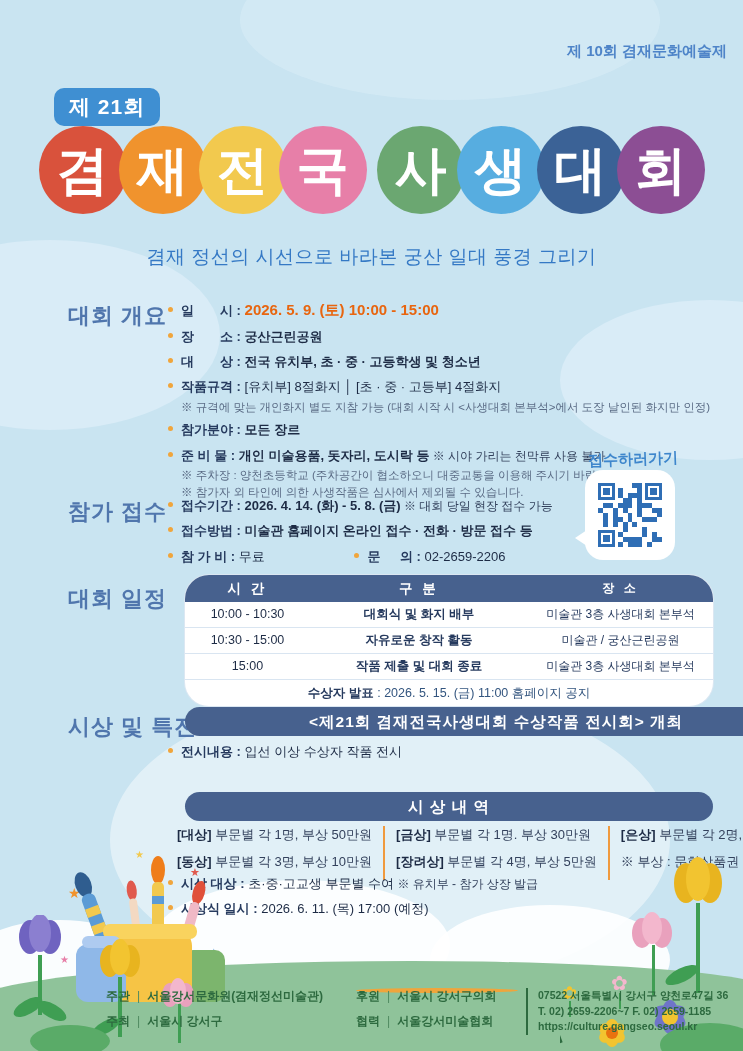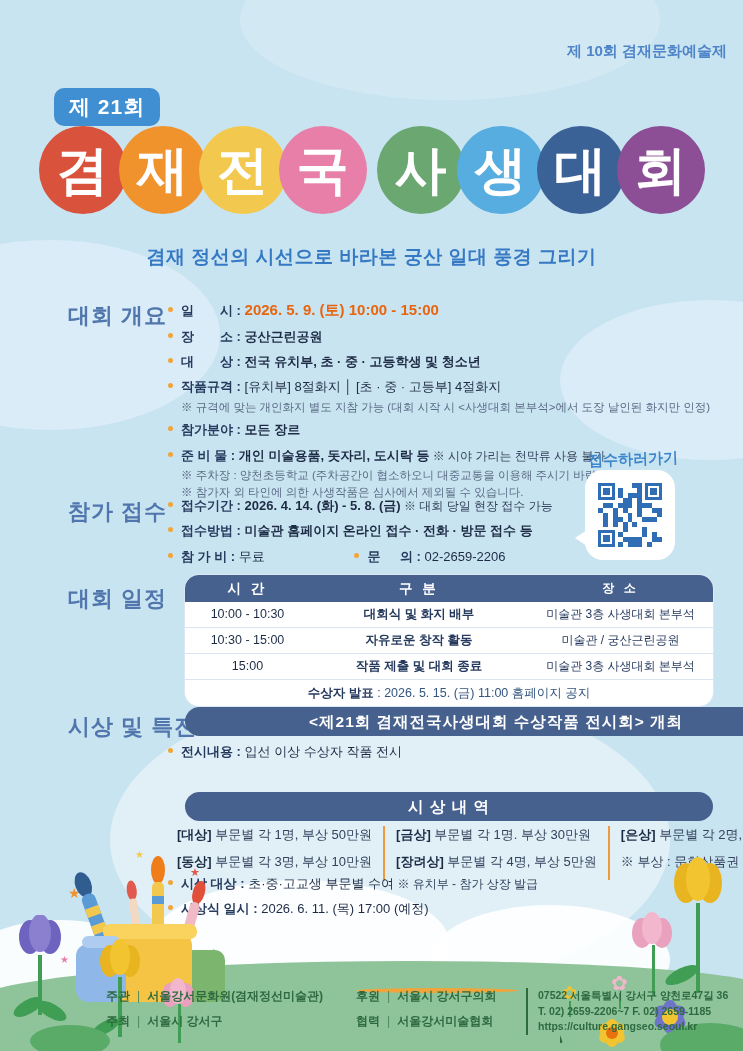--- a/index.html
+++ b/index.html
@@ -16,21 +16,21 @@
   .c7{left:-40px;top:920px;width:200px;height:100px;background:#fff;opacity:.9;}
   
   .fest-note{position:absolute;top:42px;right:16px;font-size:15px;font-weight:700;color:#4e84c8;}
   .badge{position:absolute;left:54px;top:88px;background:#3f8fd2;color:#fff;font-weight:700;
          font-size:21px;padding:5px 15px;border-radius:10px;letter-spacing:1px;}
   .title-row{position:absolute;top:126px;left:0;width:100%;display:flex;justify-content:center;align-items:center;}
   .circle{width:88px;height:88px;border-radius:50%;display:flex;align-items:center;justify-content:center;margin:0 -4px;}
   .circle span{font-size:52px;font-weight:700;color:#fff;line-height:1;}
   .word-gap{width:18px;}
   .subtitle{position:absolute;top:244px;left:0;width:100%;text-align:center;
-            font-size:19px;font-weight:700;color:#3579c5;letter-spacing:.5px;}
+            font-size:19px;font-weight:400;color:#3579c5;letter-spacing:.5px;}
   
   .sec-head{position:absolute;left:68px;font-size:22px;font-weight:700;color:#5076ad;letter-spacing:1px;}
   .content{position:absolute;left:168px;width:565px;font-size:13px;}
   .row{margin-bottom:9px;line-height:1.25;}
   .b{display:inline-block;width:5px;height:5px;border-radius:50%;background:#f0a53c;margin-right:8px;vertical-align:3px;}
   .lbl{font-weight:700;color:#263a5e;}
   .val{font-weight:700;color:#1d2b45;text-align:center;}
   .val.orange{color:#e8650f;font-size:15px;}
   .note{font-weight:400;color:#33415c;font-size:12px;}
   .fn{font-size:11.5px;color:#5a6b85;margin:0 0 8px 13px;line-height:1.3;}
@@ -40,21 +40,21 @@
   .qr-bubble{position:absolute;left:585px;top:470px;width:90px;height:90px;background:#fff;border-radius:18px;}
   .qr-tail{position:absolute;left:-10px;bottom:14px;width:0;height:0;
            border-top:8px solid transparent;border-bottom:8px solid transparent;border-right:12px solid #fff;}
   .qr{position:absolute;left:13px;top:13px;width:64px;height:64px;}
   .qr-grid{display:grid;grid-template-rows:repeat(13,1fr);grid-template-columns:repeat(13,1fr);width:100%;height:100%;}
   .qr-grid i.on{background:#2f6eb5;}
   .f{position:absolute;width:17px;height:17px;border:3px solid #2f6eb5;background:#fff;box-sizing:border-box;}
   .f::after{content:"";position:absolute;inset:2px;background:#2f6eb5;}
   .f1{left:0;top:0;} .f2{right:0;top:0;} .f3{left:0;bottom:0;}
   
-  .table{position:absolute;left:185px;top:575px;width:528px;background:#fff;border-radius:14px;overflow:hidden;
+  .table{position:absolute;left:185px;top:575px;width:528px;background:#fff;border-radius:24px;overflow:hidden;
          box-shadow:0 0 0 1px #dbe7f2;}
   .thead{display:flex;background:#47618e;color:#fff;font-weight:700;font-size:13.5px;height:27px;line-height:27px;text-align:center;letter-spacing:3px;}
   .trow{display:flex;height:25px;line-height:25px;text-align:center;border-bottom:1px solid #d9e5f1;font-size:12.5px;}
   .tc1{width:125px;} .tc2{width:218px;font-weight:700;} .tc3{flex:1;font-size:12px;}
   .trow .tc1{color:#1d2b45;}
   .tfoot{height:26px;line-height:26px;text-align:center;font-size:12.5px;color:#33557f;}
   .tfoot .flbl{font-weight:700;color:#263a5e;}
   
   .pill{position:absolute;left:185px;width:528px;height:29px;background:#47618e;border-radius:16px;
         color:#fff;text-align:center;font-weight:700;font-size:15.5px;line-height:29px;letter-spacing:1px;}

